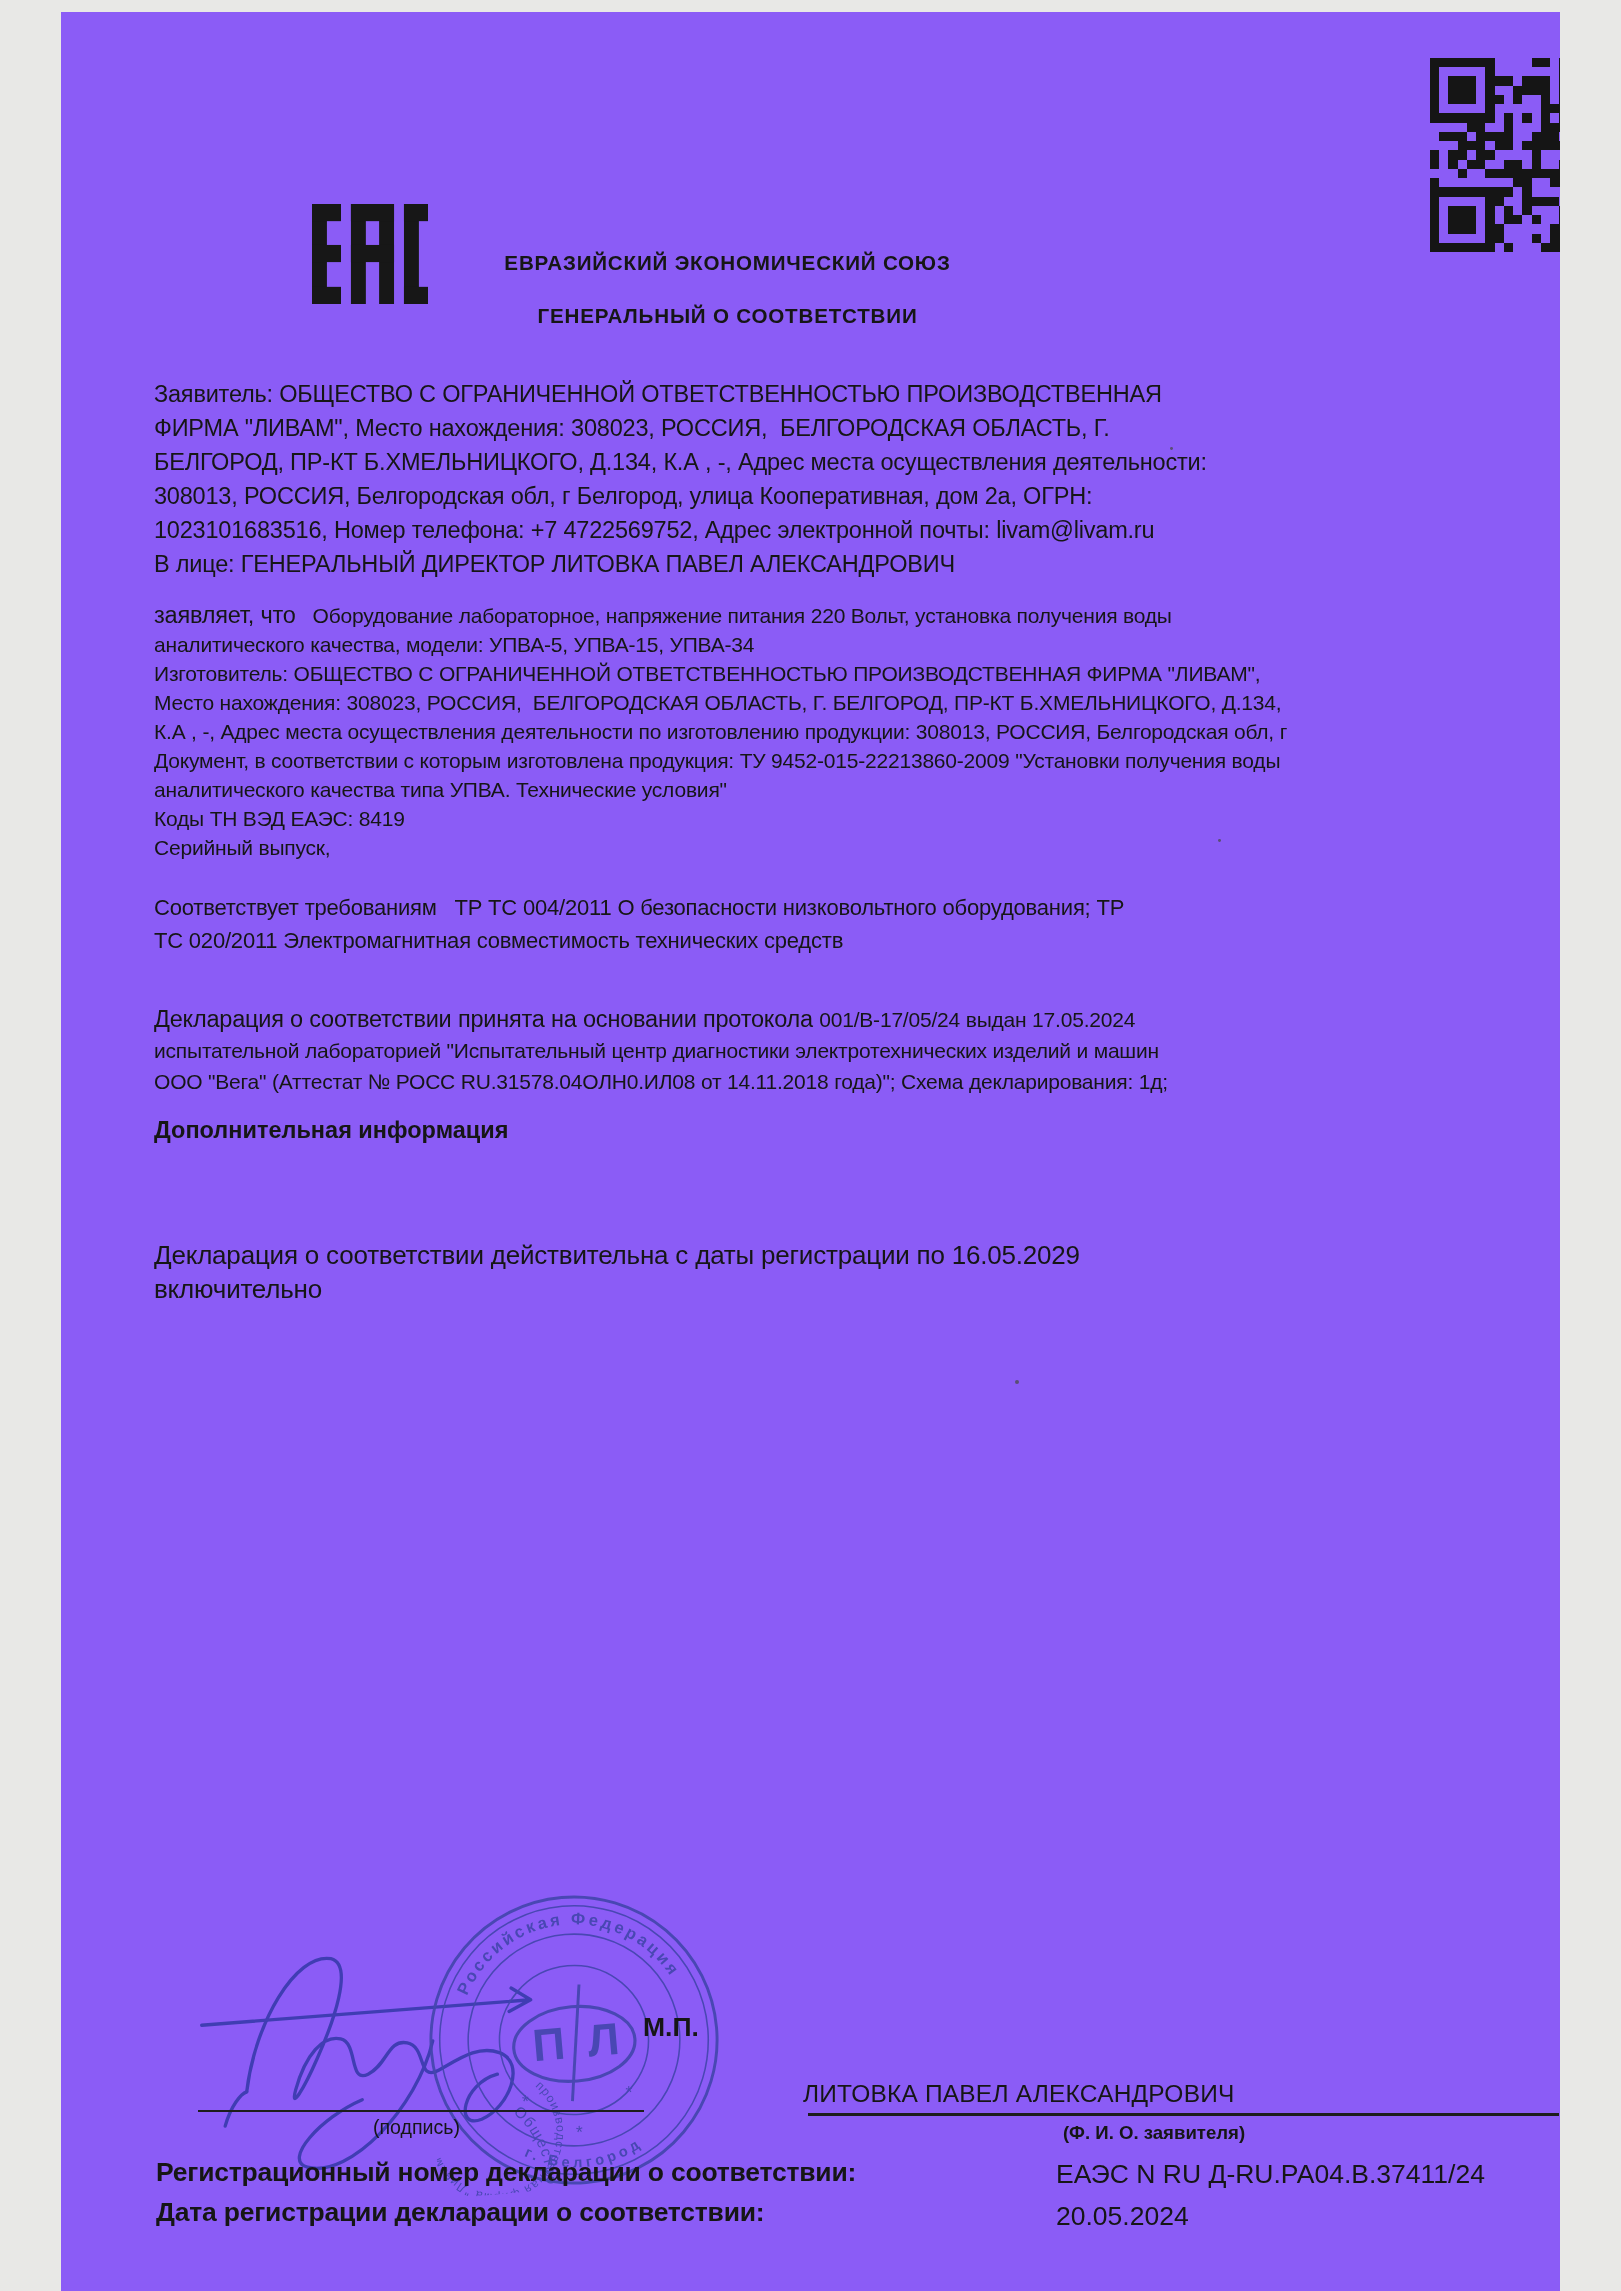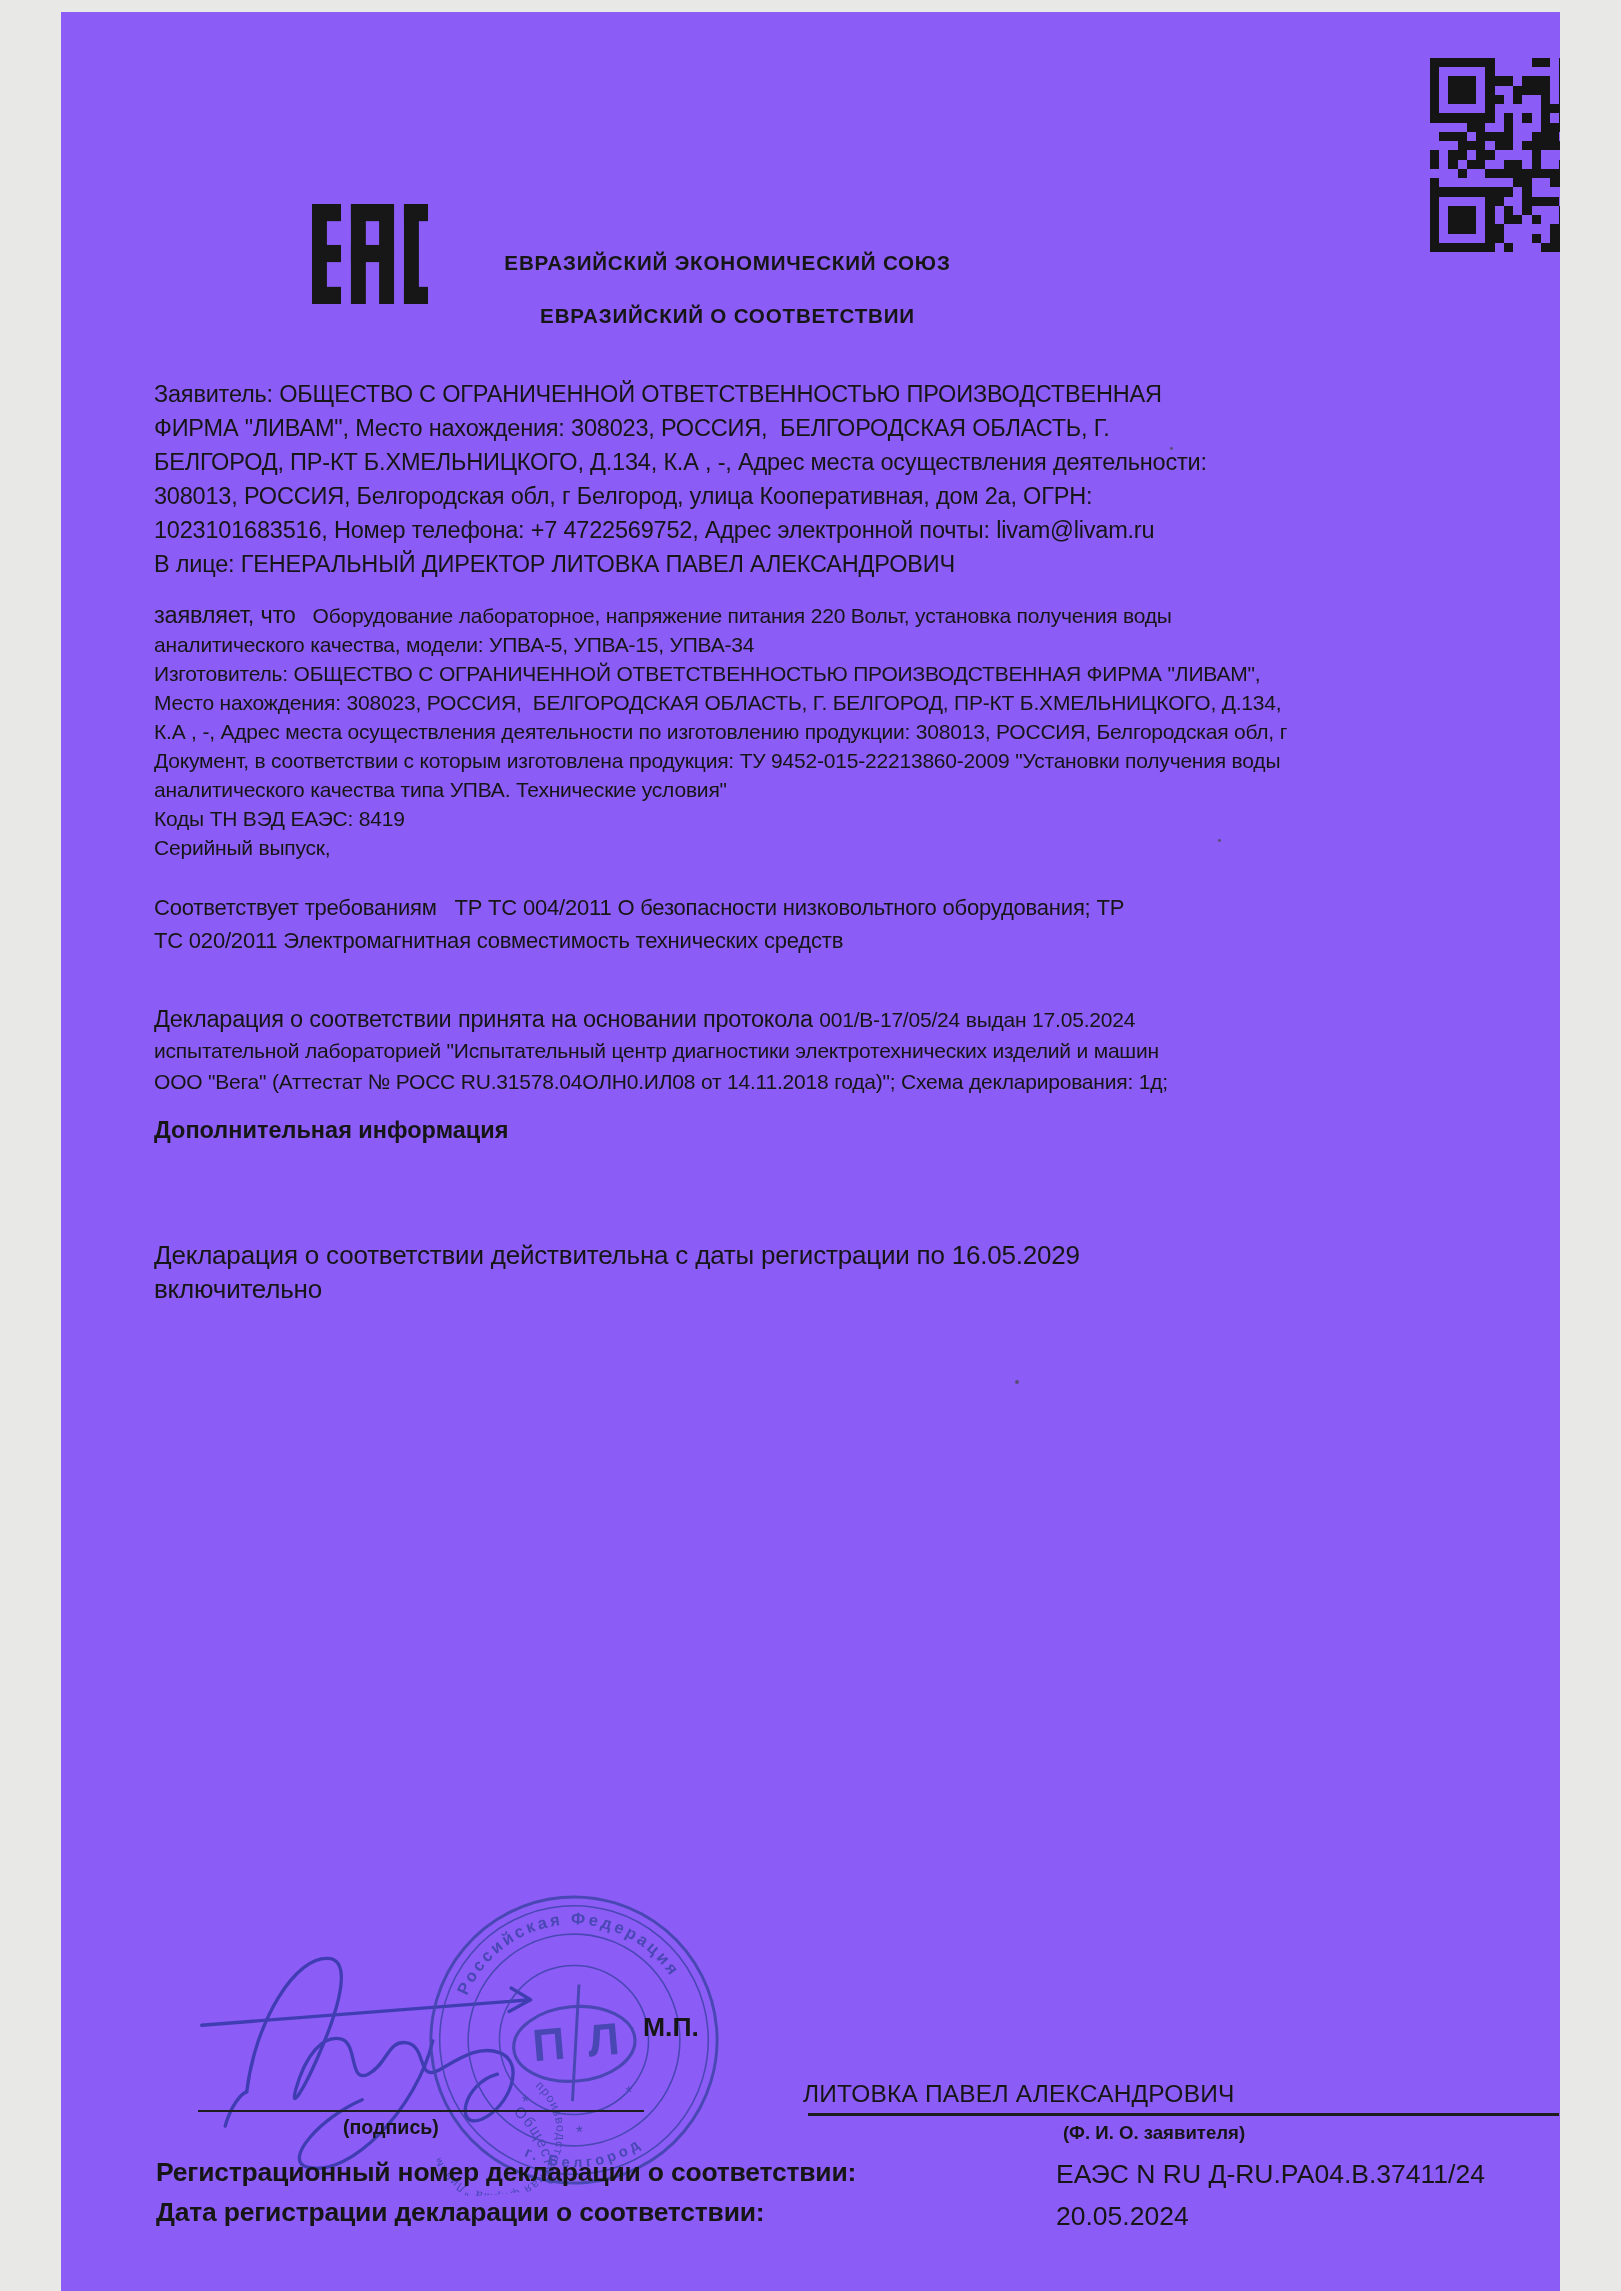--- a/index.html
+++ b/index.html
@@ -21,22 +21,22 @@
   .blockA{top:365px;font-size:23.5px;line-height:34px;letter-spacing:-0.2px;}
   .blockB{top:589px;font-size:21px;line-height:29px;letter-spacing:-0.2px;}
   .blockB .lg{font-size:23.5px;}
   .blockC{top:879px;font-size:22px;line-height:33px;letter-spacing:-0.2px;}
   .blockD{top:992px;font-size:21px;line-height:31px;letter-spacing:-0.2px;}
   .blockD .lg{font-size:23.5px;}
   .blockE{top:1105px;font-size:23.5px;font-weight:bold;}
   .blockF{top:1226px;font-size:26px;line-height:34px;letter-spacing:-0.2px;}
   
   .sig-line{position:absolute;left:137px;top:2098px;width:446px;height:2px;background:#1d1d1d;}
-  .podpis{position:absolute;left:282px;top:2104px;width:147px;text-align:left;
-          font-weight:bold;font-size:19.6px;}
+  .podpis{position:absolute;left:282px;top:2104px;width:147px;text-align:center;
+          font-weight:normal;font-size:19.6px;}
   .mp{position:absolute;left:582px;top:2000px;font-weight:bold;font-size:26.5px;}
   .name{position:absolute;left:742px;top:2068px;font-size:24.5px;letter-spacing:0.2px;}
   .name-line{position:absolute;left:747px;top:2101px;width:751px;height:2.9px;background:#1d1d1d;}
   .fio{position:absolute;left:946px;top:2110px;width:294px;text-align:center;
        font-weight:bold;font-size:18.6px;}
   .reg-label{position:absolute;left:95px;top:2145px;font-weight:bold;font-size:26.5px;letter-spacing:-0.2px;}
   .reg-value{position:absolute;left:995px;top:2147px;font-size:26.5px;}
   .date-label{position:absolute;left:95px;top:2185px;font-weight:bold;font-size:26.5px;letter-spacing:-0.2px;}
   .date-value{position:absolute;left:995px;top:2189px;font-size:26.5px;}
   
@@ -312,21 +312,21 @@
         <rect x="13" y="20" width="1" height="1"></rect>
         <rect x="14" y="20" width="1" height="1"></rect>
         <rect x="16" y="20" width="1" height="1"></rect>
         <rect x="17" y="20" width="1" height="1"></rect>
         <rect x="19" y="20" width="1" height="1"></rect>
         <rect x="20" y="20" width="1" height="1"></rect>
       </g>
     </svg>
 
   <div class="title title1">ЕВРАЗИЙСКИЙ ЭКОНОМИЧЕСКИЙ СОЮЗ</div>
-  <div class="title title2">ЕВРАЗИЙСКИЙ О СООТВЕТСТВИИ</div>
+  <div class="title title2">ГЕНЕРАЛЬНЫЙ О СООТВЕТСТВИИ</div>
 
   <div class="block blockA">
       <div class="tline"><span class="b">Заявитель: </span><span>ОБЩЕСТВО С ОГРАНИЧЕННОЙ ОТВЕТСТВЕННОСТЬЮ ПРОИЗВОДСТВЕННАЯ</span></div>
       <div class="tline"><span>ФИРМА "ЛИВАМ", Место нахождения: 308023, РОССИЯ,  БЕЛГОРОДСКАЯ ОБЛАСТЬ, Г.</span></div>
       <div class="tline"><span>БЕЛГОРОД, ПР-КТ Б.ХМЕЛЬНИЦКОГО, Д.134, К.А , -, Адрес места осуществления деятельности:</span></div>
       <div class="tline"><span>308013, РОССИЯ, Белгородская обл, г Белгород, улица Кооперативная, дом 2а, ОГРН:</span></div>
       <div class="tline"><span>1023101683516, Номер телефона: +7 4722569752, Адрес электронной почты: livam@livam.ru</span></div>
       <div class="tline"><span class="b">В лице: </span><span>ГЕНЕРАЛЬНЫЙ ДИРЕКТОР ЛИТОВКА ПАВЕЛ АЛЕКСАНДРОВИЧ</span></div>
     </div>
   <div class="block blockB">

